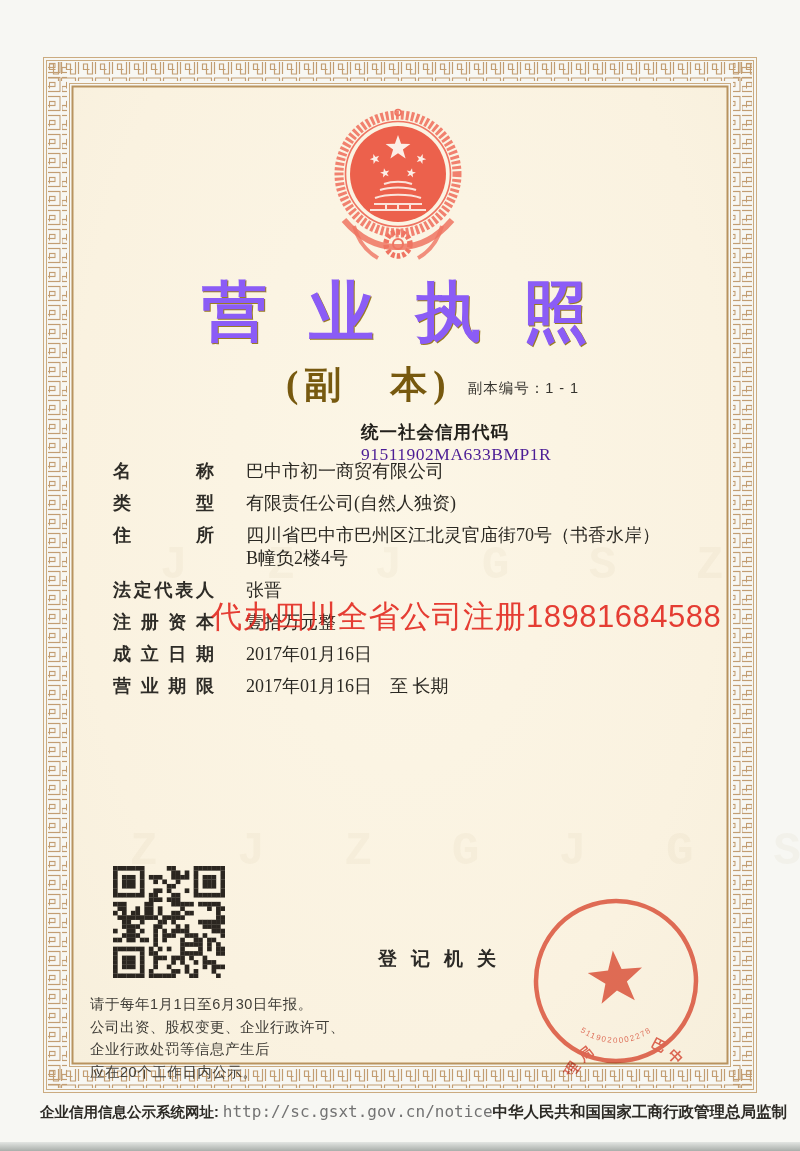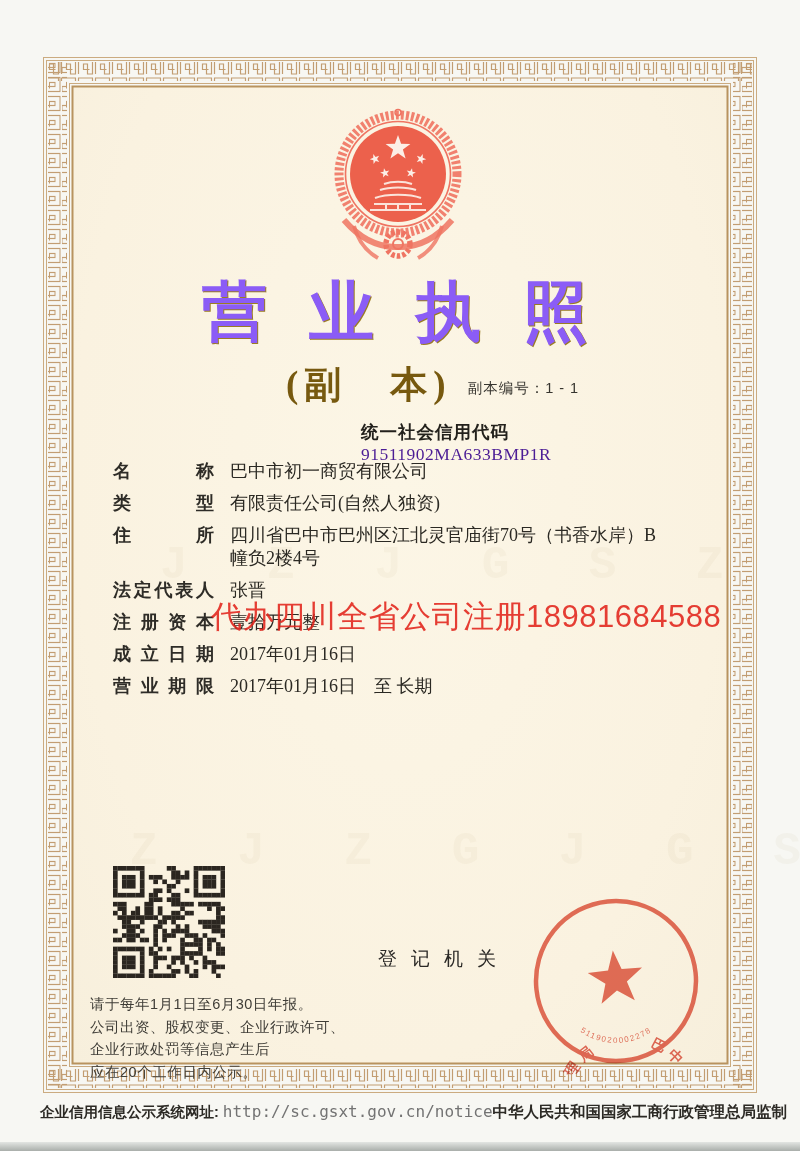--- a/index.html
+++ b/index.html
@@ -51,33 +51,33 @@
   }
   .fields{position:absolute;left:113px;top:460px;width:556px;z-index:3;}
   .field-row{display:flex;margin-bottom:9px;}
   .field-label{
     width:101px;flex:none;
     font-size:18px;font-weight:600;color:#2e2c27;
     text-align:justify;text-align-last:justify;text-justify:inter-character;
     line-height:23px;
   }
   .field-value{
-    margin-left:16px;width:448px;
+    margin-left:32px;width:448px;
     font-family:"Liberation Serif", serif;
     font-size:18px;color:#2b2923;line-height:23px;
   }
   .ad-watermark{
     position:absolute;left:211px;top:596px;z-index:7;
     font-size:31px;font-weight:500;color:#e2241b;
     white-space:nowrap;letter-spacing:0.5px;opacity:0.88;
   }
   .qr{position:absolute;left:113px;top:866px;width:112px;height:112px;z-index:3;}
   .authority{
     position:absolute;left:378px;top:946px;z-index:3;
-    font-size:19px;font-weight:400;color:#2b2926;
+    font-size:19px;font-weight:700;color:#2b2926;
     letter-spacing:14px;white-space:nowrap;
   }
   .seal{
     position:absolute;left:528px;top:893px;z-index:5;
     mix-blend-mode:multiply;opacity:0.85;
     transform:rotate(-6deg);
   }
   .reg-date{
     position:absolute;left:498px;top:1008px;z-index:4;
     font-family:"Liberation Serif", serif;

